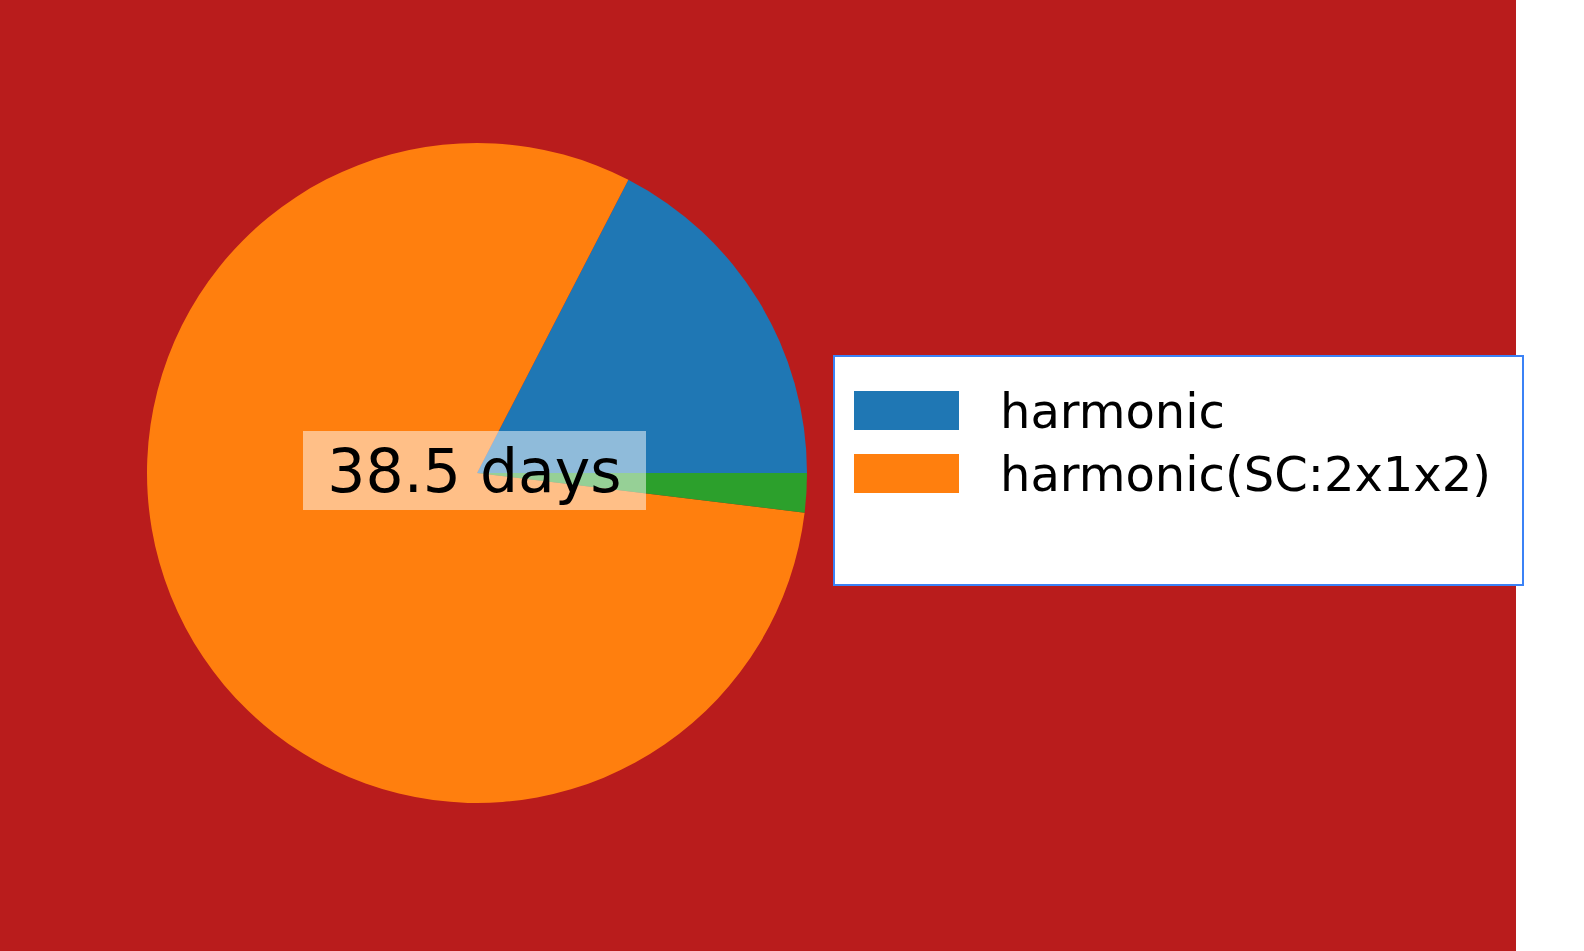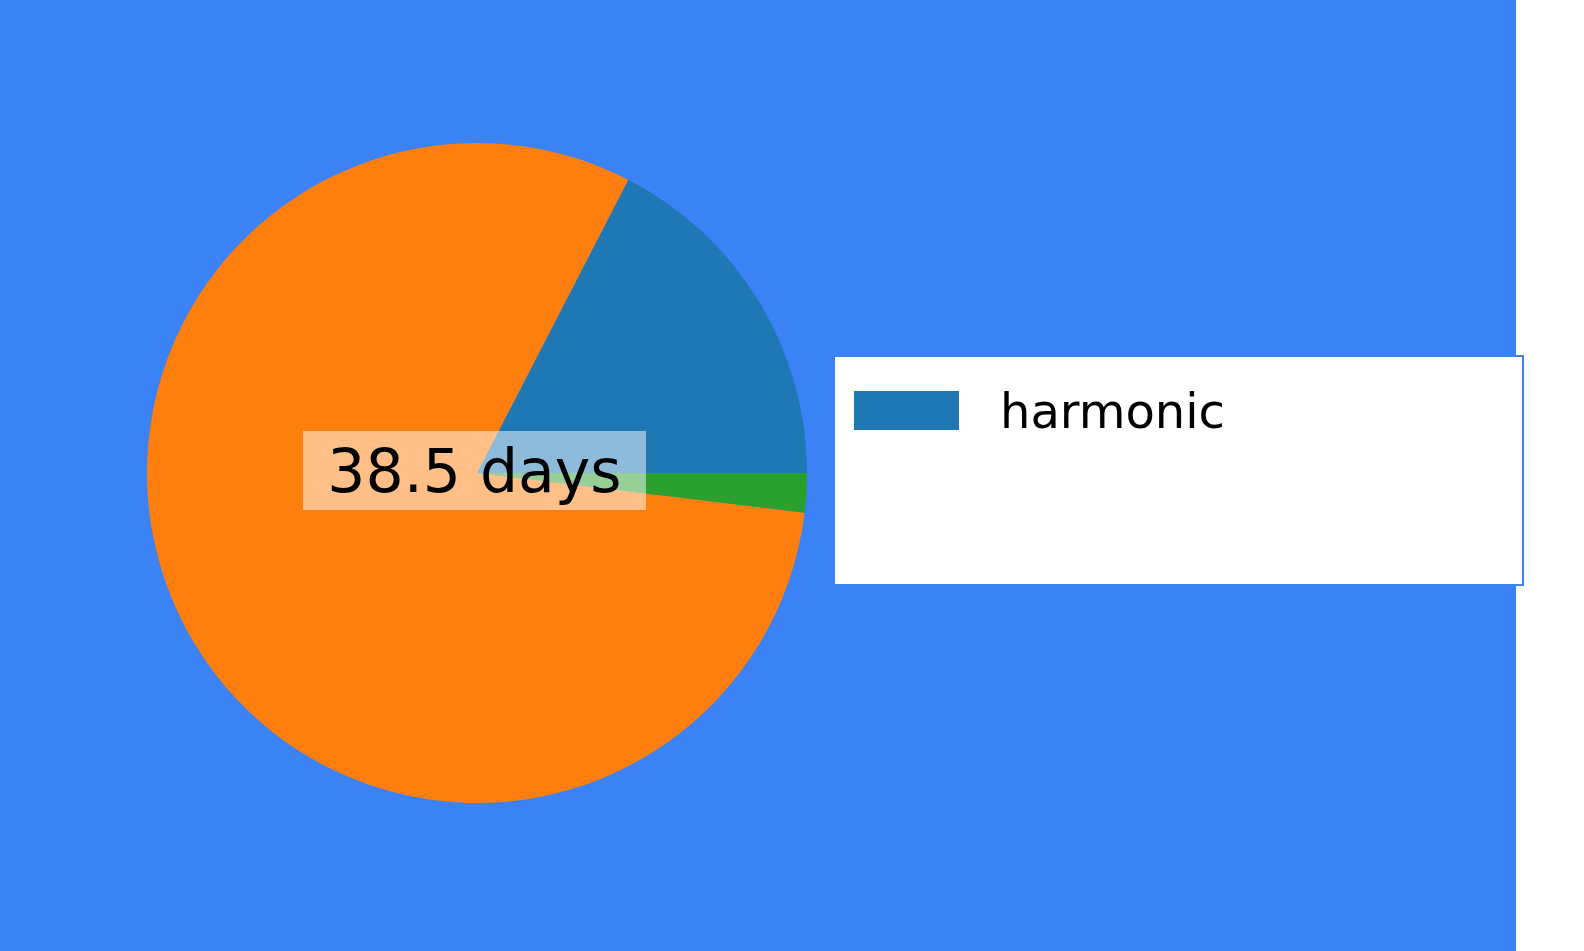--- a/index.html
+++ b/index.html
@@ -10,21 +10,21 @@
   body {
     width: 1584px;
     height: 951px;
     font-family: "DejaVu Sans", sans-serif;
     overflow: hidden;
   }
   #figure {
     position: relative;
     width: 1516px;
     height: 951px;
-    background: #3b82f6;
+    background: #b91c1c;
   }
 
   
   #pie-area {
     position: absolute;
     left: 0;
     top: 0;
     width: 1584px;
     height: 951px;
   }
@@ -104,17 +104,21 @@
     <span id="center-label-text">38.5 days</span>
   </div>
 
   <div id="legend">
 
     <div class="legend-row">
       <span class="legend-swatch" id="swatch-0" style="background: rgb(31, 119, 180);"></span>
       <span class="legend-label">harmonic</span>
     </div>
 
+    <div class="legend-row">
+      <span class="legend-swatch" id="swatch-1" style="background: rgb(255, 127, 14);"></span>
+      <span class="legend-label">harmonic(SC:2x1x2)</span>
+    </div>
 
 
   </div>
 
 </div>
 
 </body></html>

